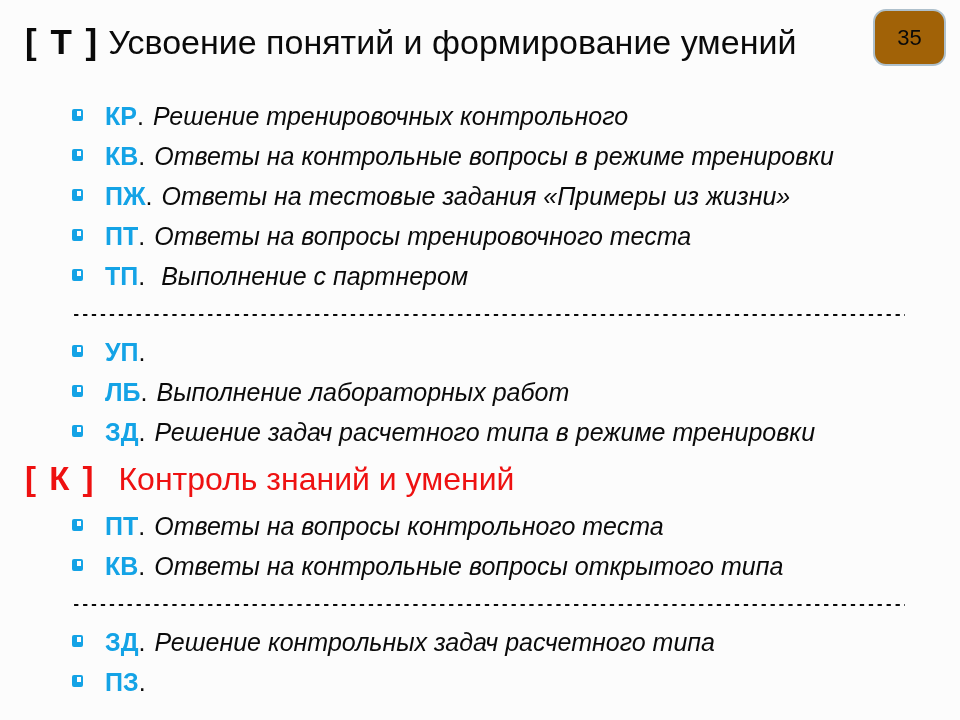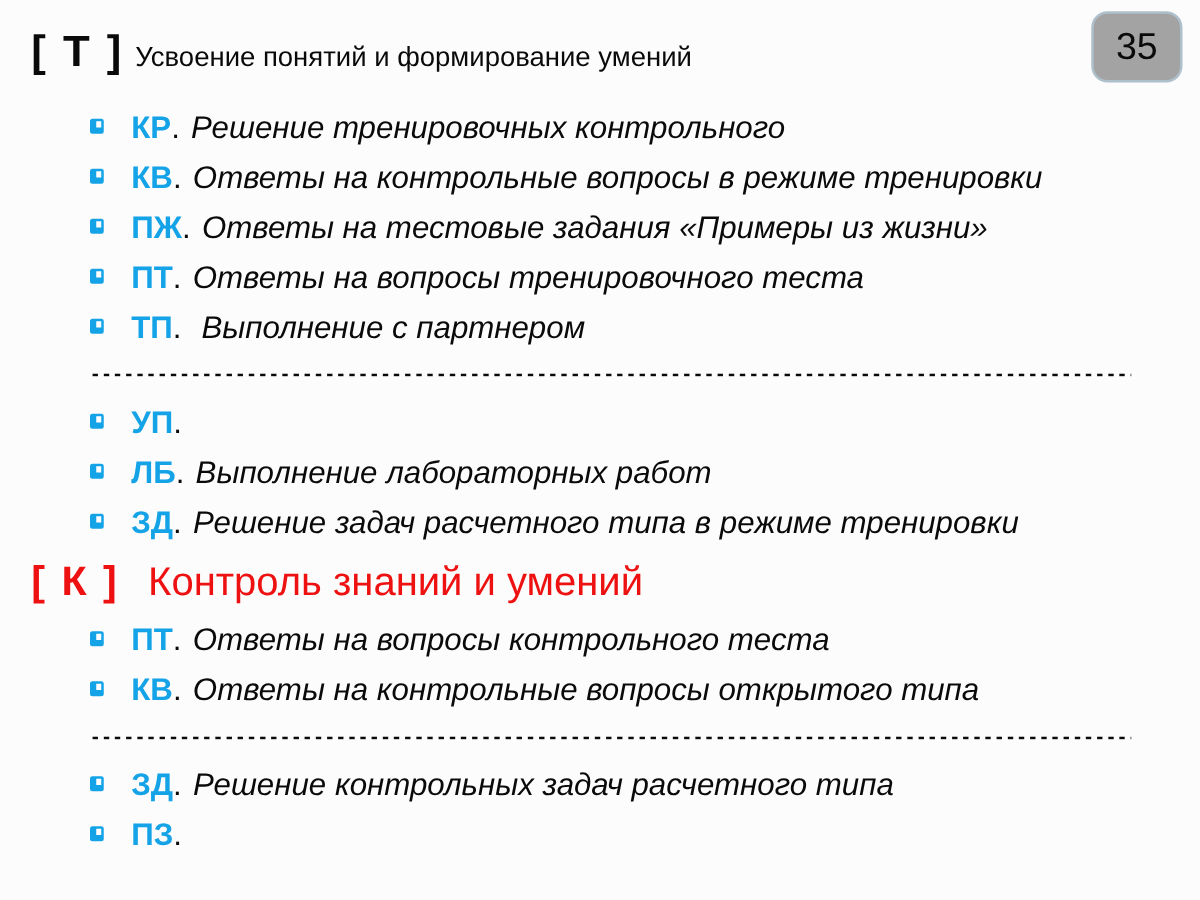--- a/index.html
+++ b/index.html
@@ -14,32 +14,32 @@
   body{
     width:960px;height:720px;overflow:hidden;
     background:var(--bg);color:var(--ink);
     font-family:"Liberation Sans",sans-serif;
   }
   .slide{position:relative;width:960px;height:720px;}
 
   
   .title-row{position:absolute;left:25px;top:22px;white-space:nowrap;}
   .title-prefix{font-weight:bold;font-size:35px;letter-spacing:2px;}
-  .title-text{font-size:22px;margin-left:9px;}
+  .title-text{font-size:34px;margin-left:9px;}
 
   
   .page-badge{
     position:absolute;right:14px;top:9px;width:73px;height:57px;
-    border:2px solid var(--badge-border);border-radius:13px;background:#a3a3a3;
+    border:2px solid var(--badge-border);border-radius:13px;background:#a16207;
     display:flex;align-items:center;justify-content:center;
-    font-size:30px;color:#0a0a0a;
+    font-size:22px;color:#0a0a0a;
   }
 
   
-  .content{position:absolute;left:72px;top:82px;width:868px;}
+  .content{position:absolute;left:72px;top:96px;width:868px;}
   .row{display:flex;align-items:center;}
   .row.item{height:40px;}
   .bullet{
     flex:none;width:11px;height:12px;margin-right:22px;margin-top:-3px;
     border:2px solid var(--blue);
     border-left-width:5px;border-bottom-width:5px;
     border-radius:2px;background:#fff;
   }
   .abbr{font-weight:bold;font-size:25px;color:var(--blue);}
   .dot{font-size:25px;color:var(--ink);}

